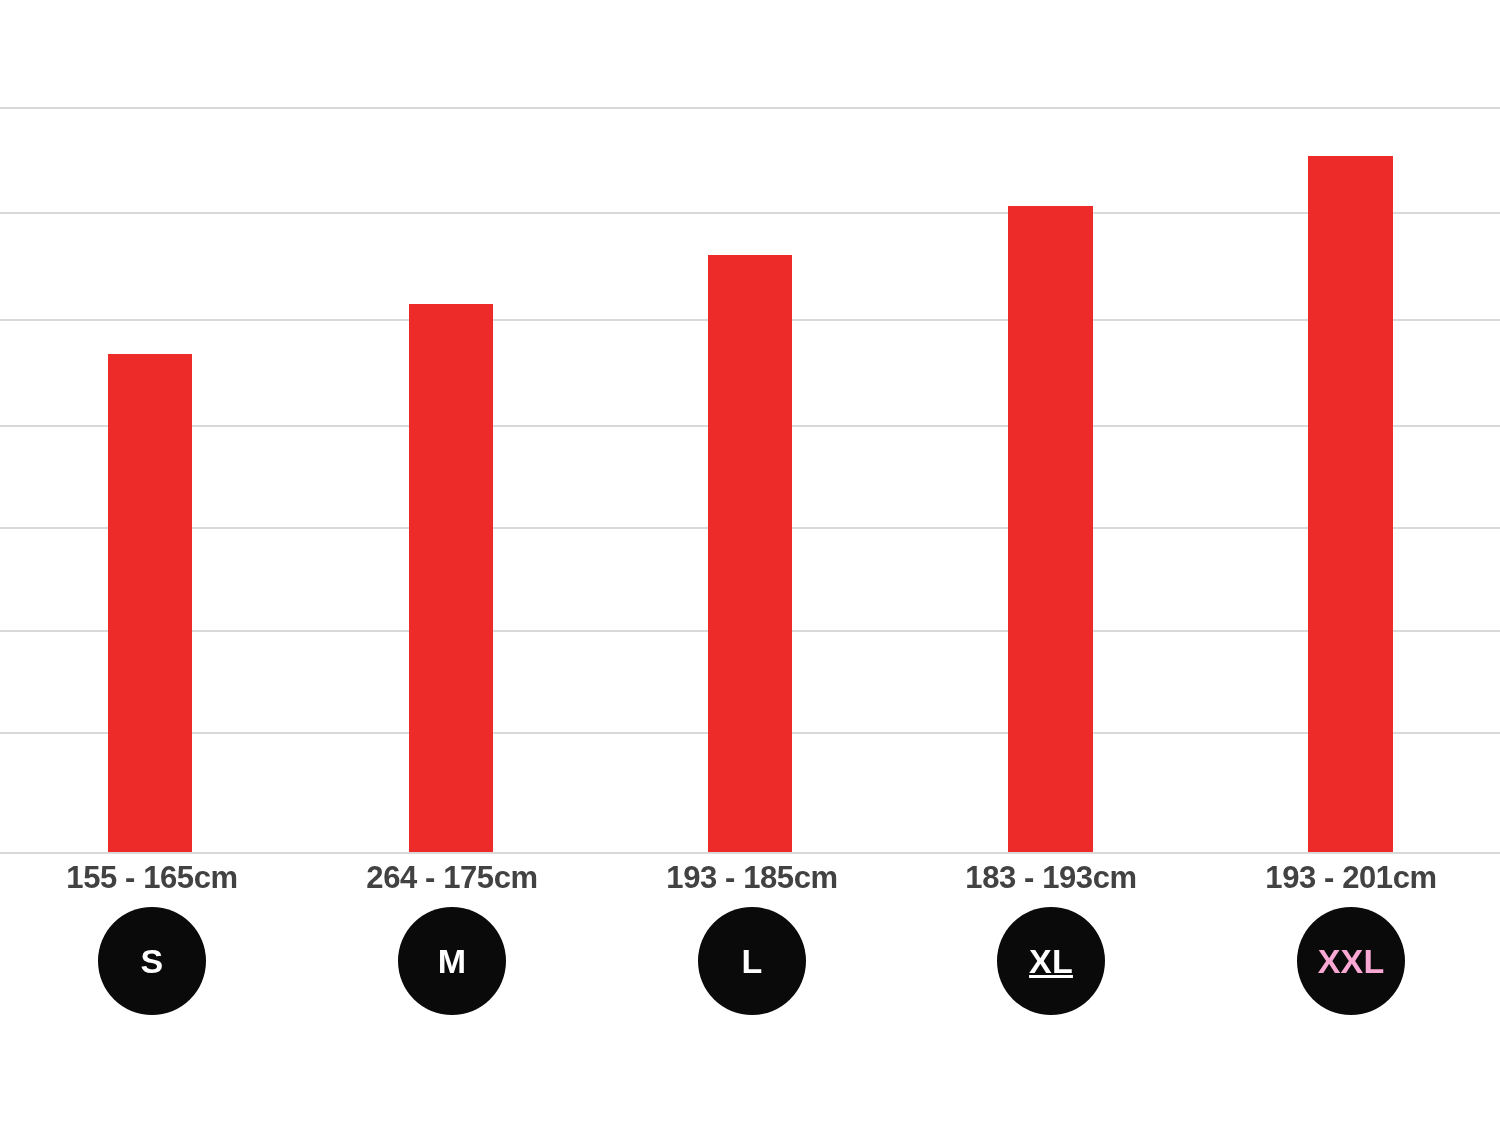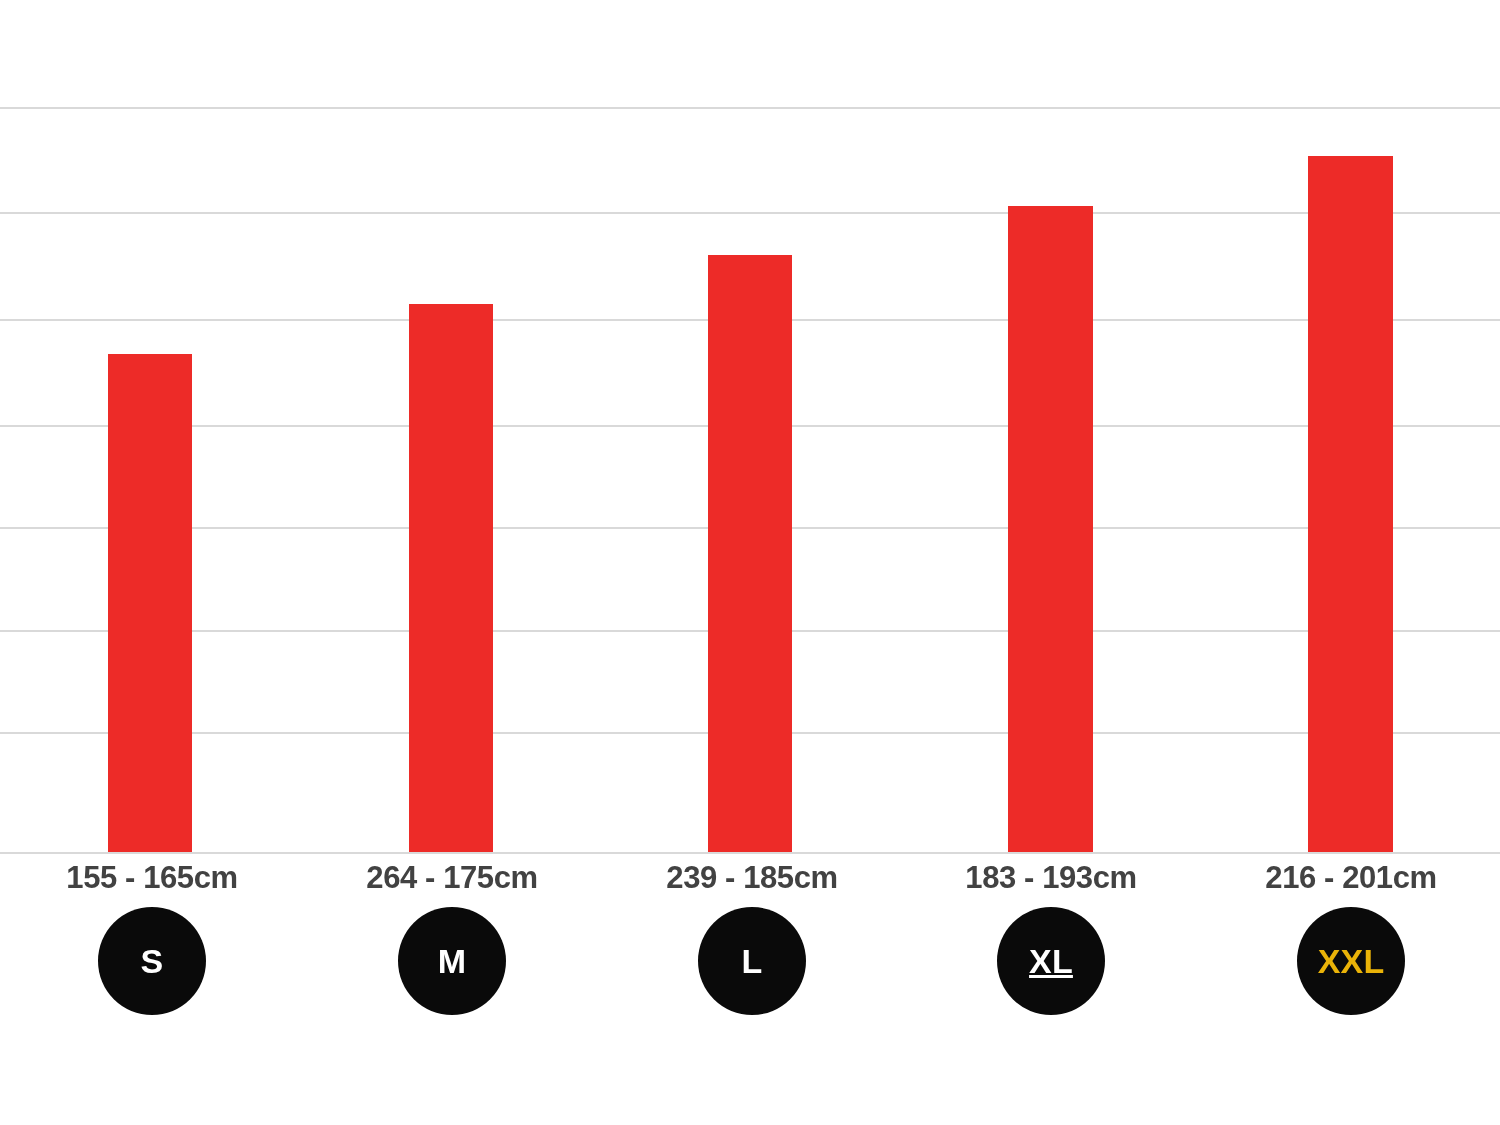--- a/index.html
+++ b/index.html
@@ -119,32 +119,32 @@
           <span class="size-badge-label" style="color: rgb(255, 255, 255);">S</span>
         </div>
       </div>
       <div class="category" style="left: 302px;">
         <div class="range-label" style="color: rgb(66, 66, 66);">264 - 175cm</div>
         <div class="size-badge" style="background: rgb(10, 10, 10);">
           <span class="size-badge-label" style="color: rgb(255, 255, 255);">M</span>
         </div>
       </div>
       <div class="category" style="left: 602px;">
-        <div class="range-label" style="color: rgb(66, 66, 66);">239 - 185cm</div>
+        <div class="range-label" style="color: rgb(66, 66, 66);">193 - 185cm</div>
         <div class="size-badge" style="background: rgb(10, 10, 10);">
           <span class="size-badge-label" style="color: rgb(255, 255, 255);">L</span>
         </div>
       </div>
       <div class="category" style="left: 901px; justify-content: center;">
         <div class="range-label" style="color: rgb(66, 66, 66);">183 - 193cm</div>
         <div class="size-badge" style="background: rgb(10, 10, 10);">
           <span class="size-badge-label" style="color: rgb(255, 255, 255); text-decoration: underline;">XL</span>
         </div>
       </div>
       <div class="category" style="left: 1201px;">
-        <div class="range-label" style="color: rgb(66, 66, 66);">216 - 201cm</div>
+        <div class="range-label" style="color: rgb(66, 66, 66);">193 - 201cm</div>
         <div class="size-badge" style="background: rgb(10, 10, 10);">
-          <span class="size-badge-label" style="color: #eab308;">XXL</span>
+          <span class="size-badge-label" style="color: #f9a8d4;">XXL</span>
         </div>
       </div>
     </div>
 
 </div>
 
 </body></html>

